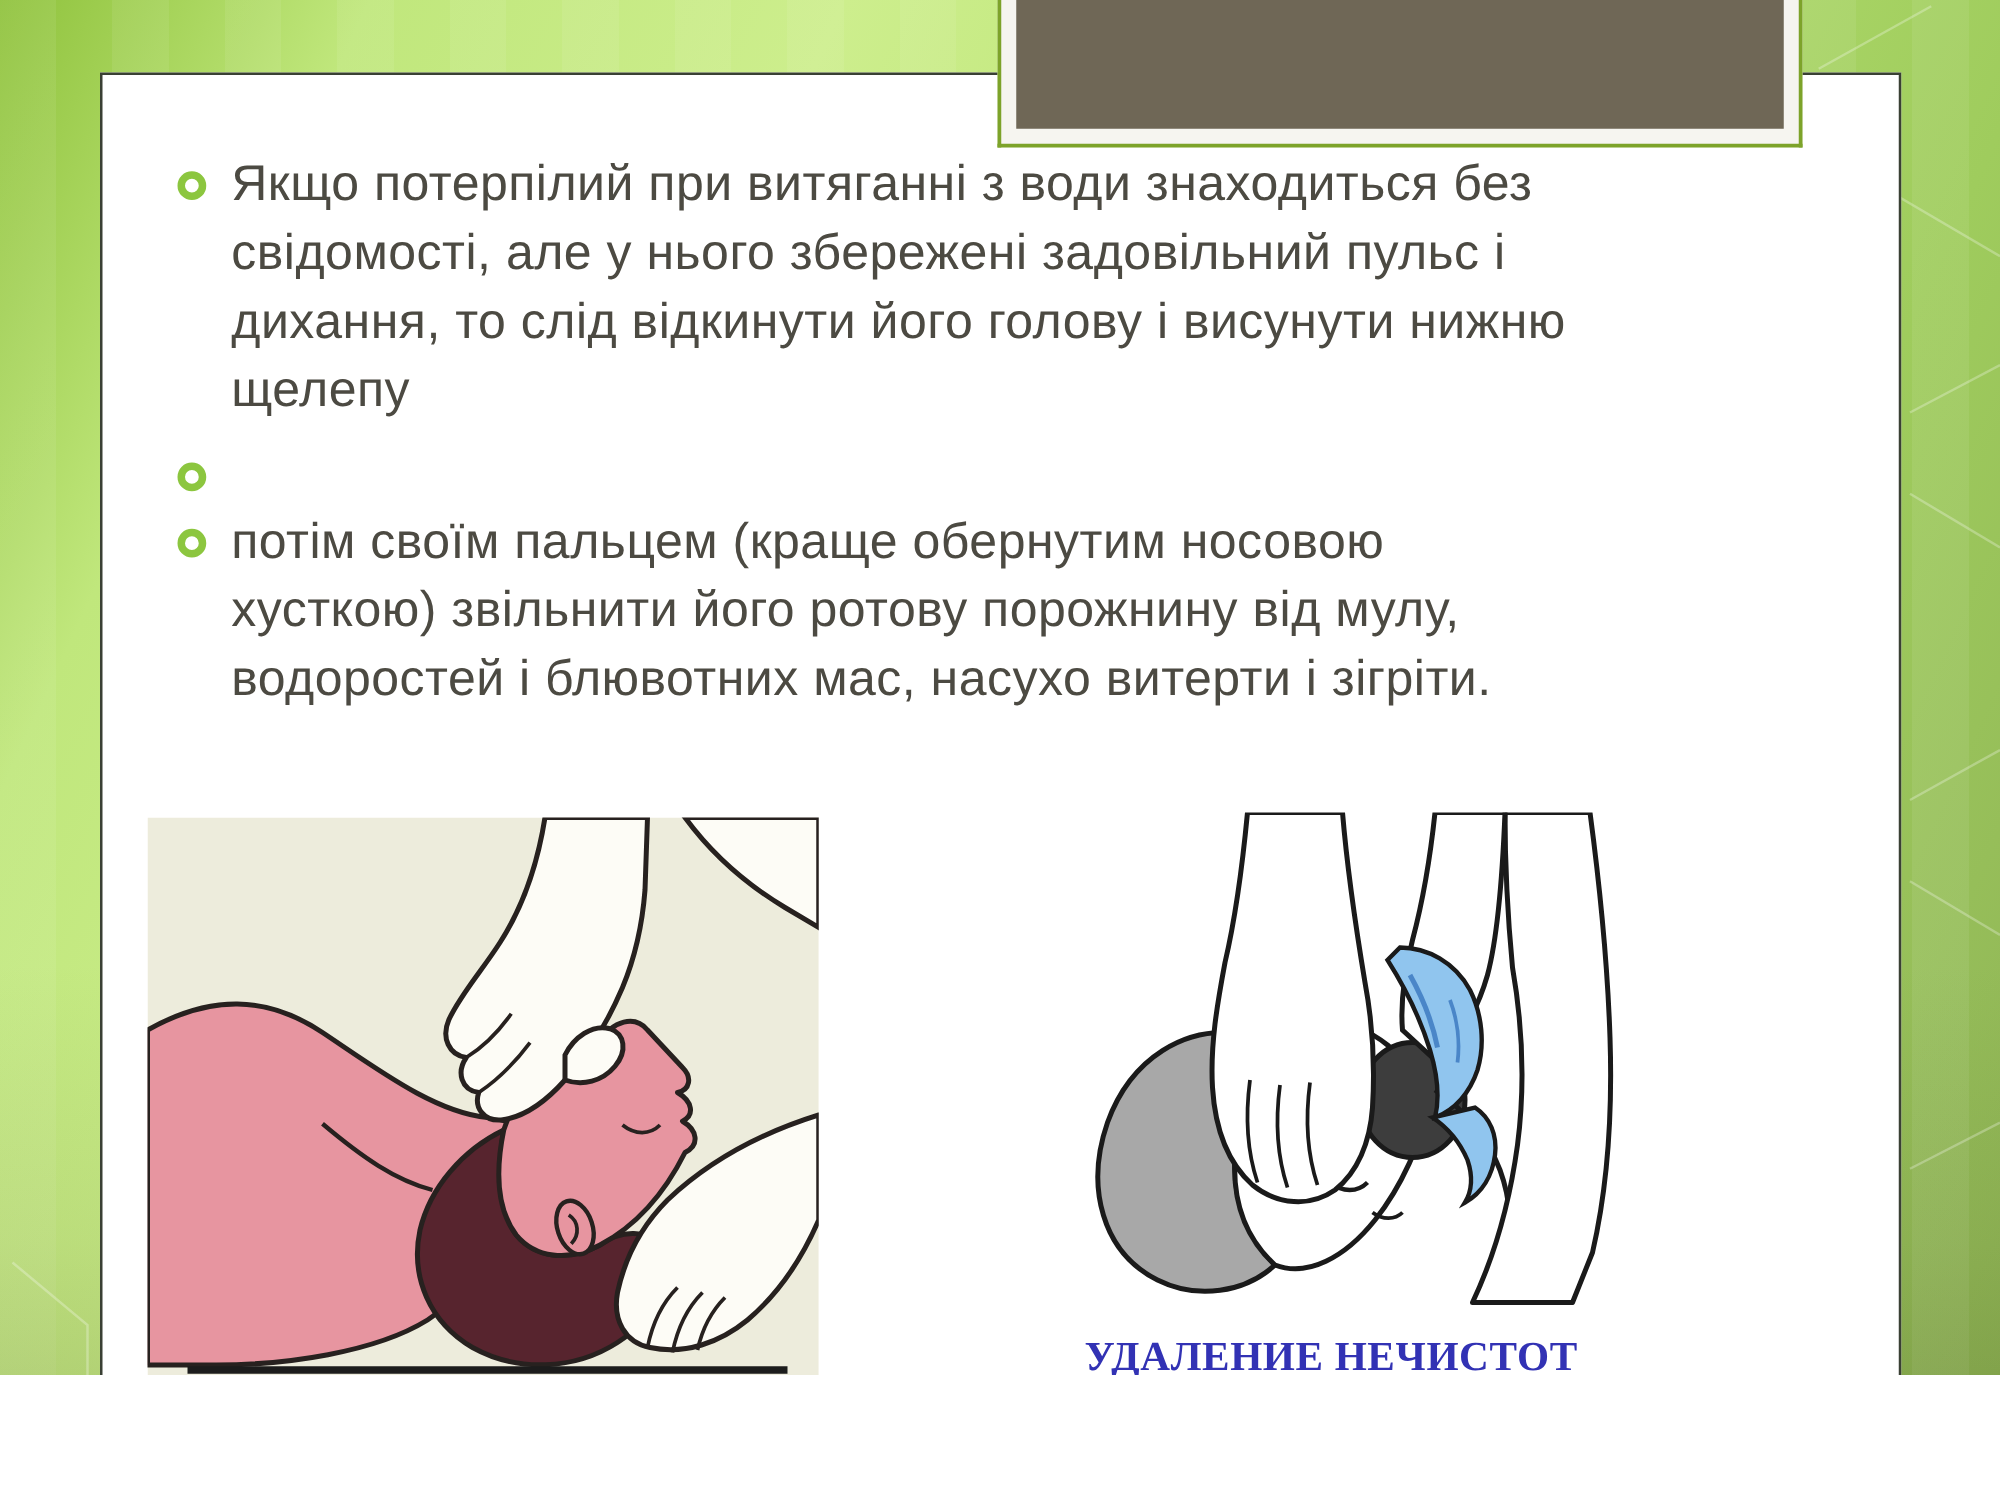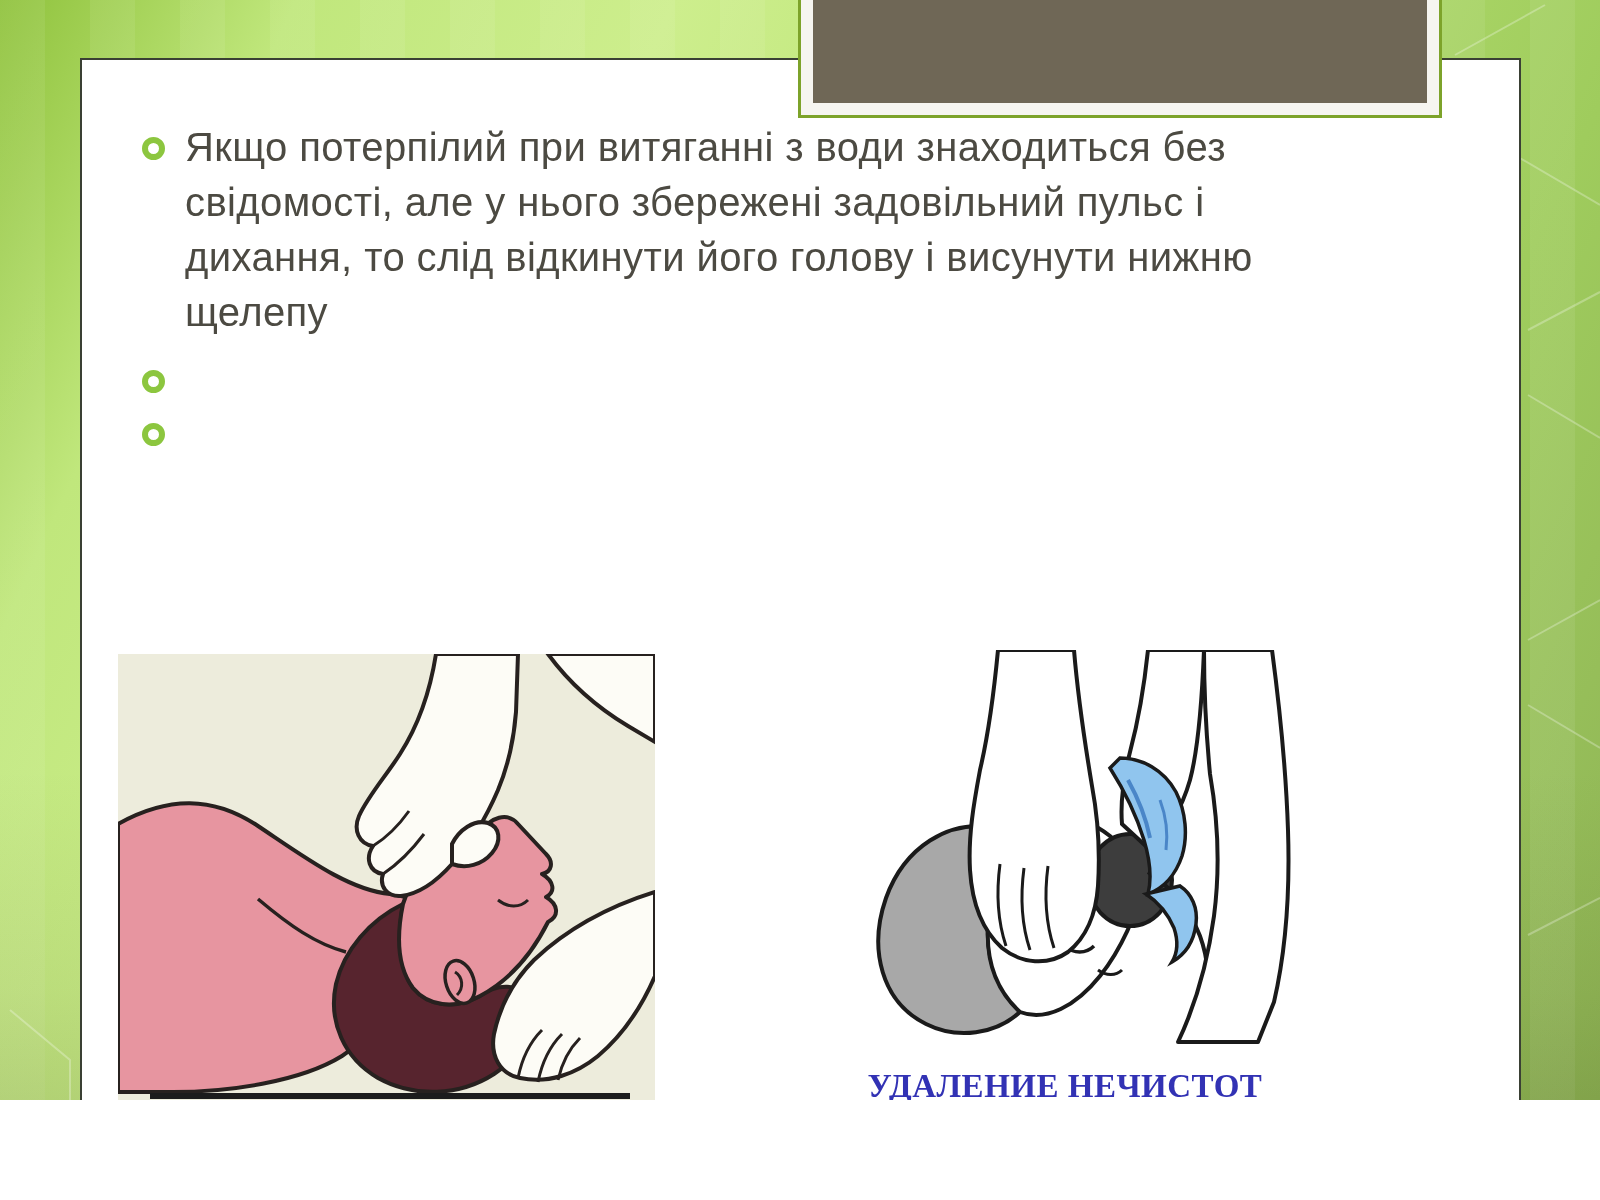--- a/index.html
+++ b/index.html
@@ -75,20 +75,23 @@
       <span class="bullet-text">Якщо потерпілий при витяганні з води знаходиться без
 свідомості, але у нього збережені задовільний пульс і
 дихання, то слід відкинути його голову і висунути нижню
 щелепу</span>
     </div>
     <div class="bullet-row">
       <span class="ring"></span>
     </div>
     <div class="bullet-row">
       <span class="ring"></span>
+      <span class="bullet-text">потім своїм пальцем (краще обернутим носовою
+хусткою) звільнити його ротову порожнину від мулу,
+водоростей і блювотних мас, насухо витерти і зігріти.</span>
     </div>
   </div>
 
   <svg class="illu-left" viewBox="0 0 537 464">
     <rect x="0" y="0" width="537" height="464" fill="#edecdc"></rect>
 
     <path d="M0,170 C50,142 95,142 140,172 C185,202 230,236 272,240 C292,242 308,252 318,268 C296,330 264,376 224,402 C182,428 110,438 55,438 L0,438 Z" fill="#e795a0" stroke="#27211f" stroke-width="4" stroke-linejoin="round"></path>
     <path d="M140,245 C172,272 198,290 228,298" stroke="#27211f" stroke-width="3.5" fill="none"></path>
 
     <path d="M285,250 C252,266 226,296 218,330 C210,368 226,404 260,424 C296,444 342,442 376,420 C404,402 420,376 416,346 C400,328 378,330 362,342 C336,356 310,352 295,334 C282,316 279,284 285,250 Z" fill="#57242e" stroke="#27211f" stroke-width="4"></path>

